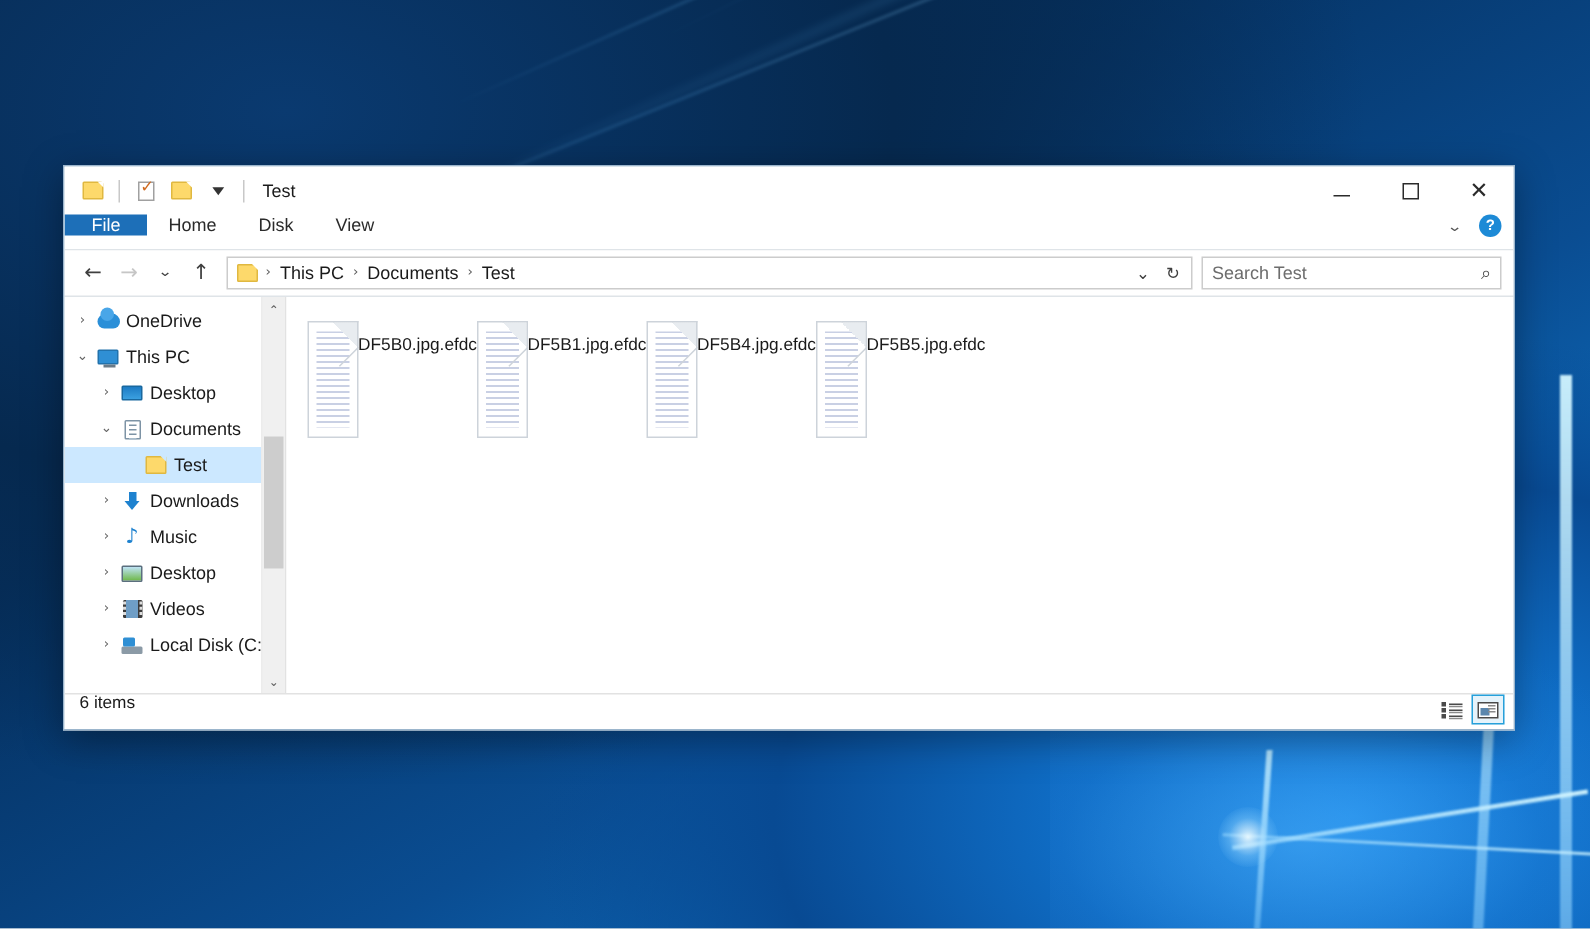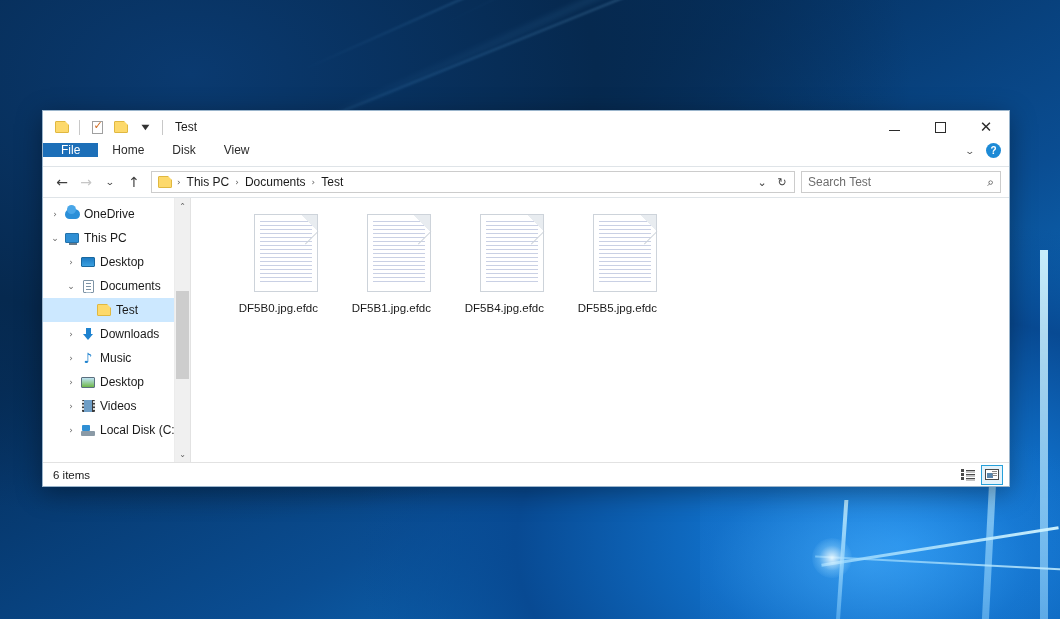--- a/index.html
+++ b/index.html
@@ -323,21 +323,21 @@
 
   
   .content {
     flex: 1; background: #ffffff; position: relative;
     padding: 14px 0 0 14px;
     min-width: 0; overflow: hidden;
   }
   .file-grid { display: flex; flex-wrap: wrap; }
   .file-item {
     width: 113px; height: 120px;
-    display: flex; flex-direction: column; align-items: flex-end;
+    display: flex; flex-direction: row; align-items: flex-start;
     padding-top: 2px;
   }
   .doc-icon {
     width: 64px; height: 78px; position: relative;
     background: #ffffff;
     border: 1px solid #cdd3da;
     border-top-right-radius: 0;
   }
   .doc-lines {
     position: absolute; left: 5px; right: 5px; top: 6px; bottom: 6px;
@@ -368,21 +368,21 @@
   .file-label {
     font-size: 11.5px; color: #1a1a1a;
     margin-top: 10px; text-align: center; white-space: nowrap;
   }
 
   
   .statusbar {
     height: 24px; flex: 0 0 auto;
     border-top: 1px solid #e2e2e2;
     background: #ffffff;
-    display: flex; align-items: center;
+    display: flex; 
     padding: 0 6px 0 10px;
   }
   .status-text { font-size: 11.5px; color: #1a1a1a; }
   .view-btns { margin-left: auto; display: flex; gap: 2px; }
   .view-btn {
     width: 22px; height: 20px;
     display: flex; align-items: center; justify-content: center;
     border: 1px solid transparent;
   }
   .view-btn.active { border-color: #26a0da; background: #e5f3fb; }

